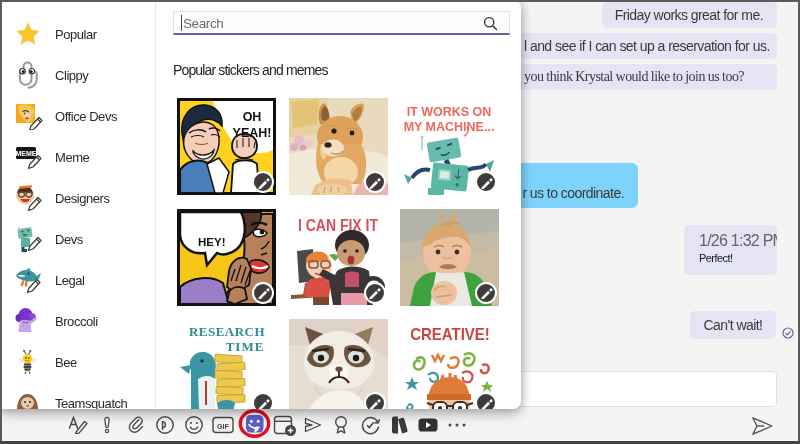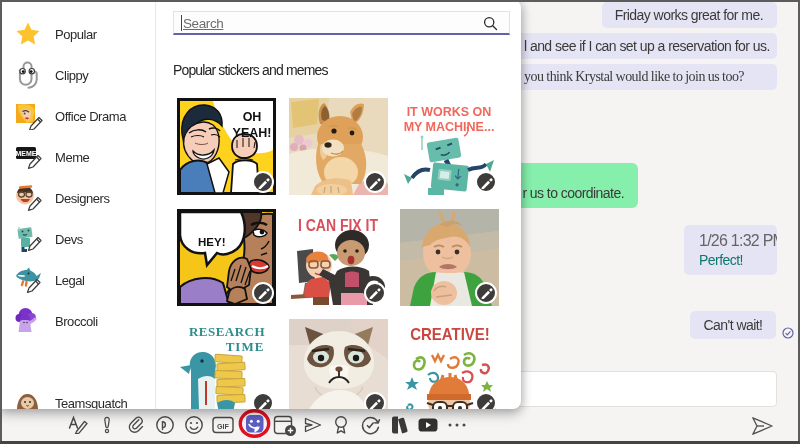--- a/index.html
+++ b/index.html
@@ -6,32 +6,32 @@
   body{width:800px;height:444px;overflow:hidden;font-family:"Liberation Sans",sans-serif;}
   .screen{position:absolute;left:0;top:0;width:800px;height:444px;background:#f5f4f3;overflow:hidden;}
   .abs{position:absolute;}
   
   .edge-top{left:0;top:0;width:800px;height:2px;background:#5c5c5c;z-index:60;}
   .edge-left{left:0;top:0;width:2px;height:444px;background:#5c5c5c;z-index:60;}
   .edge-right{left:798px;top:0;width:2px;height:444px;background:#5c5c5c;z-index:60;}
   .edge-bottom{left:0;top:441px;width:800px;height:3px;background:#454442;z-index:60;}
   
   .bub{position:absolute;background:#e5e4f4;border-radius:5px;color:#3b3a39;font-size:14px;letter-spacing:-0.55px;white-space:nowrap;overflow:hidden;}
-  .wbub{position:absolute;background:#86efac;border-radius:6px;overflow:hidden;}
+  .wbub{position:absolute;background:#7dd3fc;border-radius:6px;overflow:hidden;}
   
   .compose{position:absolute;left:508px;top:371px;width:269px;height:36px;background:#fff;border:1px solid #e3e1df;border-radius:4px;box-sizing:border-box;}
   .ticon{position:absolute;top:415px;}
   
   .panel{position:absolute;left:0;top:0;width:521px;height:409px;background:#fff;border-radius:0 8px 8px 0;box-shadow:0 5px 12px rgba(0,0,0,.28),2px 0 8px rgba(0,0,0,.12);z-index:40;overflow:hidden;}
   .divider{position:absolute;left:155px;top:0;width:1px;height:409px;background:#e9e8e7;}
   .cat{position:absolute;left:0;width:155px;height:41px;padding-left:36px;}
   .cat .lbl{position:absolute;left:55px;top:50%;transform:translateY(-50%);font-size:13px;letter-spacing:-0.45px;color:#2b2a29;}
   .cat svg{position:absolute;left:14px;top:50%;transform:translateY(-50%);}
   .searchbox{position:absolute;left:173px;top:11px;width:337px;height:24px;background:#fdfdfd;border:1px solid #e4e2e0;border-bottom:2px solid #6264a7;box-sizing:border-box;}
-  .searchbox .ph{position:absolute;left:9px;top:4px;font-size:13.5px;letter-spacing:-0.4px;color:#6e6c6a;text-decoration:underline;}
+  .searchbox .ph{position:absolute;left:9px;top:4px;font-size:13.5px;letter-spacing:-0.4px;color:#6e6c6a;}
   .gridlabel{position:absolute;left:173px;top:62px;font-size:14px;letter-spacing:-0.85px;color:#262523;}
   .tile{position:absolute;width:100px;height:97px;overflow:hidden;}
   .tile svg{display:block;}
   .editc{position:absolute;width:18px;height:18px;border-radius:50%;background:#3d3c3b;border:2px solid #fff;}
   .editc svg{position:absolute;left:2.5px;top:2.5px;}
 </style>
 </head>
 <body>
 <div class="screen">
 
@@ -44,21 +44,21 @@
   <div class="bub" style="left:480px;top:64px;width:297px;height:26px;">
       <span style="position:absolute;left:44px;top:50%;transform:translateY(-50%);font-family:Liberation Serif, serif;">you think Krystal would like to join us too?</span>
     </div>
 
   <div class="wbub" style="left:440px;top:163px;width:198px;height:45px;">
      <span style="position:absolute;right:14px;bottom:7px;font-size:14px;letter-spacing:-0.55px;color:#3b3a39;white-space:nowrap;">r us to coordinate.</span>
   </div>
 
   <div class="bub" style="left:684px;top:225px;width:93px;height:50px;">
      <span style="position:absolute;left:15px;top:7px;font-size:16px;letter-spacing:-0.75px;color:#666463;">1/26 1:32 PM</span>
-     <span style="position:absolute;left:15px;top:27px;font-size:14px;letter-spacing:-0.55px;color:#0f766e;">Perfect!</span>
+     <span style="position:absolute;left:15px;top:27px;font-size:11px;letter-spacing:-0.55px;color:#0f172a;">Perfect!</span>
   </div>
   <div class="bub" style="left:690px;top:311px;width:86px;height:28px;">
       <span style="position:absolute;left:0;right:0;top:50%;transform:translateY(-50%);text-align:center;">Can't wait!</span>
     </div>
 
   <svg class="abs" style="left:782px;top:327px;" width="12" height="12" viewBox="0 0 12 12">
     <circle cx="6" cy="6" r="5" fill="none" stroke="#6264a7" stroke-width="1.2"></circle>
     <path d="M3.6 6.1 L5.3 7.8 L8.4 4.4" fill="none" stroke="#6264a7" stroke-width="1.2"></path>
   </svg>
 
@@ -171,21 +171,21 @@
         <path d="M4 3 C10 1.5 18 2.5 20.5 8 C21 12 18 14 19 19 L13 21 C9 16 3.5 12 4 3 Z" fill="#f8c63d"></path>
         <path d="M8 8 C11 6.5 15 7 16.5 9.5 C17.5 12.5 16 16 14.5 18.5 L10.5 16 C8.5 13.5 7.5 10.5 8 8 Z" fill="#f6ceb4"></path>
         <path d="M8.5 9.5 C10.5 8.5 13.5 8.8 15 10.2" fill="none" stroke="#43302a" stroke-width="1.2"></path>
         <circle cx="10.6" cy="11.6" r="1" fill="#2e5c3f"></circle>
         <path d="M11.5 16.5 C12.5 16 13.8 16.2 14.3 17" fill="none" stroke="#c9344a" stroke-width="1.6"></path>
         <g transform="translate(14,12)">
           <path d="M3 12 L11 3.5 L14 6.5 L6 15 L1.5 16.3 Z" fill="#fff" stroke="#3b3a39" stroke-width="1.2" stroke-linejoin="round"></path>
           <path d="M9.5 5 L12.5 8" stroke="#3b3a39" stroke-width="1.2"></path>
         </g>
       </svg>
-      <span class="lbl">Office Drama</span>
+      <span class="lbl">Office Devs</span>
     </div>
     <div class="cat" style="top:177.5px;">
       <svg width="30" height="28" viewBox="0 0 30 28">
         <circle cx="11" cy="11.5" r="9" fill="#f6c5a0"></circle>
         <path d="M3 9 C4 4 9 1.5 12.5 2.5 C16.5 3.5 19 6.5 19 9.5 C14 8 7 8.5 3 9 Z" fill="#433024"></path>
         <path d="M6 3.5 L17 2.5" stroke="#e8782c" stroke-width="2.5" stroke-linecap="round"></path>
         <rect x="4.5" y="8" width="6" height="5" rx="2.4" fill="none" stroke="#5a4632" stroke-width="1.3"></rect>
         <rect x="12" y="8" width="6" height="5" rx="2.4" fill="none" stroke="#5a4632" stroke-width="1.3"></rect>
         <path d="M6.5 15 a5 4.5 0 0 0 9.5 0 Z" fill="#c0392b"></path>
         <g transform="translate(13,10)">
@@ -241,20 +241,37 @@
         <circle cx="11.5" cy="8" r="7" fill="#7a33c9"></circle>
         <circle cx="5.5" cy="11" r="4" fill="#6e28bd"></circle>
         <circle cx="17.5" cy="10.5" r="4.5" fill="#8a46d4"></circle>
         <circle cx="11" cy="12" r="5" fill="#7a33c9"></circle>
         <path d="M6 14 C6 12.5 16 12.5 16 14 L17.5 25 L4.5 25 Z" fill="#c7a3ea"></path>
         <path d="M15 16 C17.5 15 20 13.5 21 12" stroke="#c7a3ea" stroke-width="3" stroke-linecap="round" fill="none"></path>
         <circle cx="10" cy="15.5" r="0.8" fill="#4a2c6e"></circle>
         <circle cx="13" cy="15.5" r="0.8" fill="#4a2c6e"></circle>
       </svg>
       <span class="lbl">Broccoli</span>
+    </div>
+    <div class="cat" style="top:341.5px;">
+      <svg width="28" height="28" viewBox="0 0 28 28">
+        <path d="M10 3 L12.5 6.5 M16 3 L14.5 6.5" stroke="#5a5a8c" stroke-width="1.2"></path>
+        <circle cx="10" cy="2.8" r="1" fill="#5a5a8c"></circle>
+          <circle cx="16.5" cy="2.8" r="1" fill="#5a5a8c"></circle>
+        <circle cx="13.5" cy="10.5" r="4.8" fill="#f8d21c"></circle>
+        <circle cx="12" cy="10" r="0.8" fill="#222"></circle>
+          <circle cx="15" cy="10" r="0.8" fill="#222"></circle>
+        <path d="M11.5 12.5 C12.5 13.3 14.5 13.3 15.5 12.5" stroke="#b05a2a" stroke-width="1" fill="none"></path>
+        <ellipse cx="13.5" cy="18.5" rx="4" ry="5" fill="#f8d21c"></ellipse>
+        <path d="M10 16.5 L17 16.5 M9.8 19 L17.2 19 M10.5 21.5 L16.5 21.5" stroke="#3c3c6e" stroke-width="1.8"></path>
+        <path d="M8 15 C4.5 13.5 4 10.5 6.5 10 C8.5 9.7 9.5 12 9.5 14 Z" fill="#e8e8f4"></path>
+        <path d="M19 15 C22.5 13.5 23 10.5 20.5 10 C18.5 9.7 17.5 12 17.5 14 Z" fill="#e8e8f4"></path>
+        <path d="M12 23.5 L11 26 M15 23.5 L16 26" stroke="#5a5a8c" stroke-width="1.2"></path>
+      </svg>
+      <span class="lbl">Bee</span>
     </div>
     <div class="cat" style="top:382px;">
       <svg width="28" height="28" viewBox="0 0 28 28">
         <path d="M3 26 C2 14 6 5 13.5 5 C21 5 25 14 24 26 Z" fill="#8c5f3e"></path>
         <ellipse cx="13.5" cy="14" rx="6.5" ry="6" fill="#e8c9a8"></ellipse>
         <circle cx="11" cy="13" r="1" fill="#3a2a1c"></circle>
         <circle cx="16" cy="13" r="1" fill="#3a2a1c"></circle>
         <path d="M12.5 16.5 C13.2 17.2 14 17.2 14.7 16.5" stroke="#3a2a1c" stroke-width="1" fill="none"></path>
         <path d="M13.5 20 L13.5 26" stroke="#c0392b" stroke-width="1.5"></path>
       </svg>

